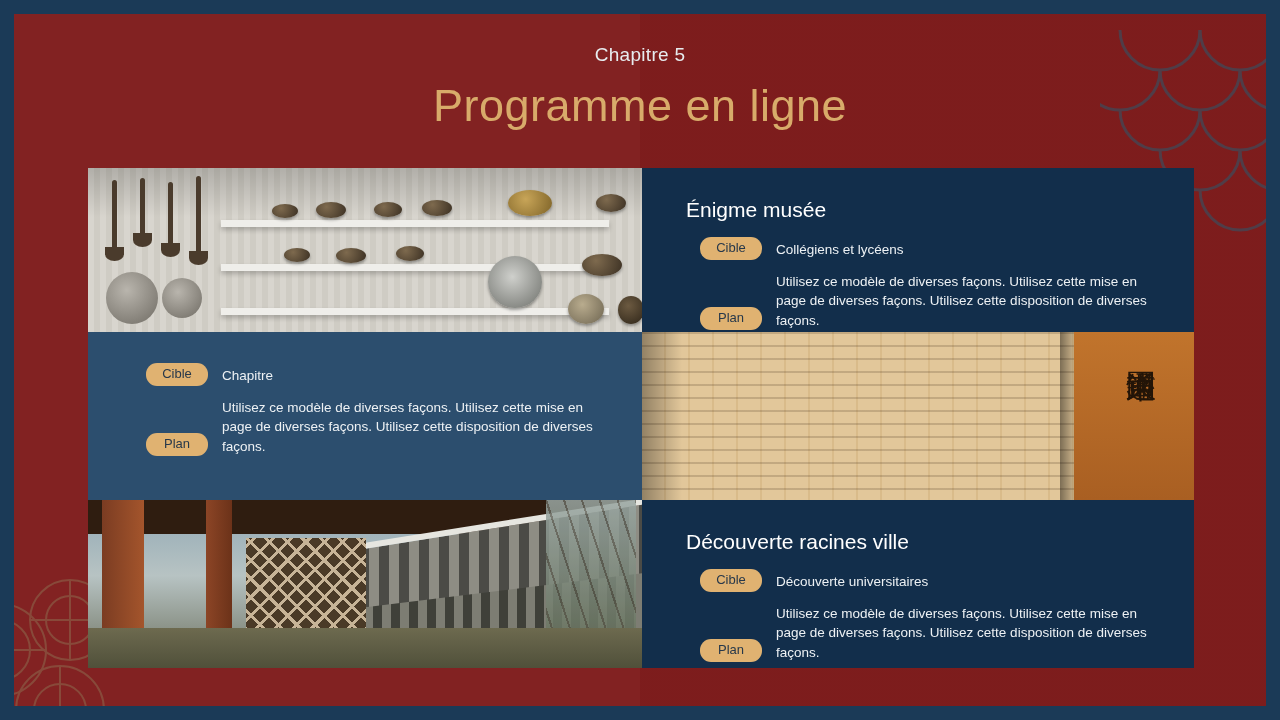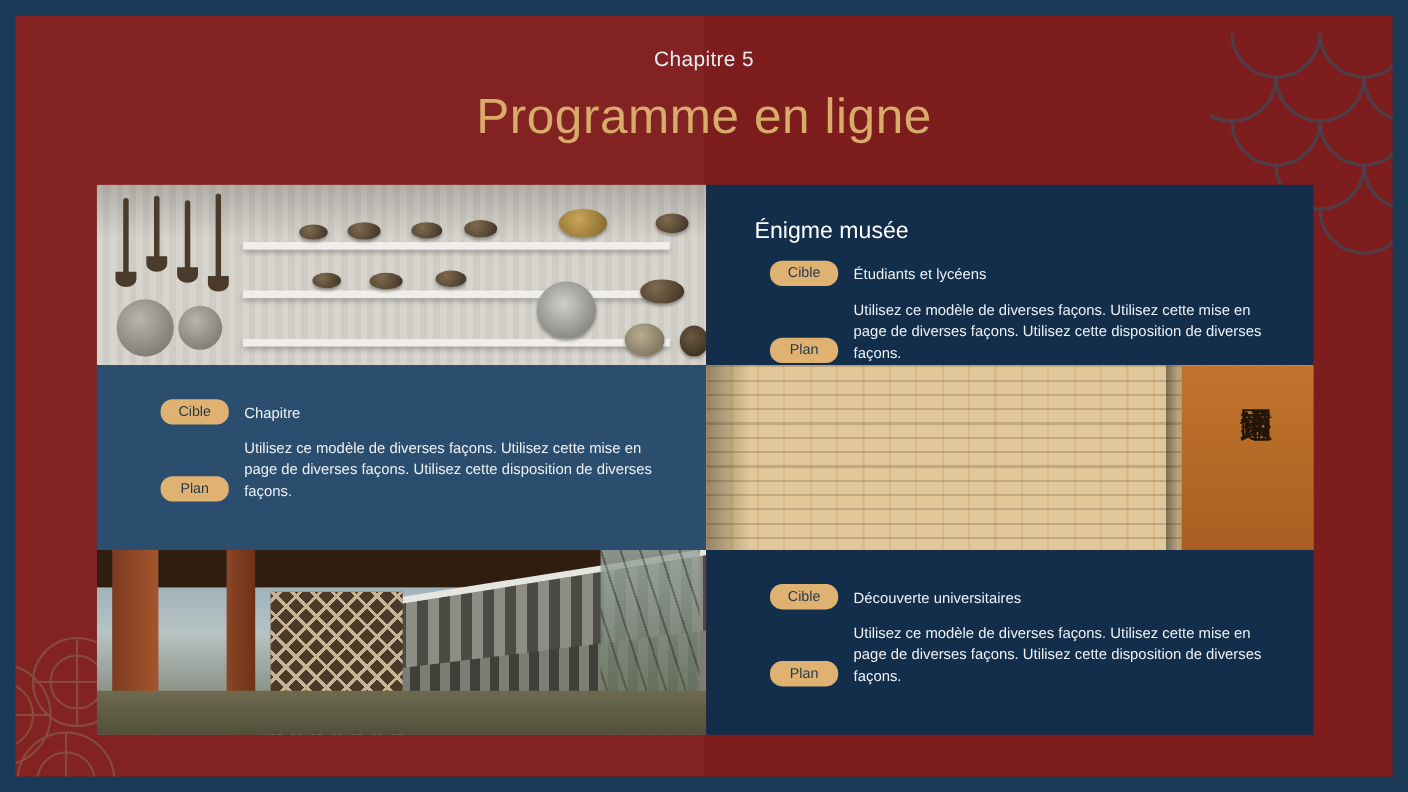--- a/index.html
+++ b/index.html
@@ -301,21 +301,21 @@
         <div class="bowl" style="left:494px; top:86px; width:40px; height:22px"></div>
         <div class="bowl" style="left:480px; top:126px; width:36px; height:30px; background:radial-gradient(circle at 40% 35%,#b9ac8e,#6d6450)"></div>
         <div class="bowl" style="left:530px; top:128px; width:26px; height:28px; background:radial-gradient(circle at 40% 35%,#6c5a41,#2e2518)"></div>
       </div>
     </div>
 
     <div class="cell panel dark">
       <div class="panel-title">Énigme musée</div>
       <div class="row">
         <span class="tag">Cible</span>
-        <span class="row-text single">Étudiants et lycéens</span>
+        <span class="row-text single">Collégiens et lycéens</span>
       </div>
       <div class="row">
         <span class="tag">Plan</span>
         <span class="row-text">Utilisez ce modèle de diverses façons. Utilisez cette mise en page de diverses façons. Utilisez cette disposition de diverses façons.</span>
       </div>
     </div>
 
     <div class="cell panel light">
       <div class="row">
         <span class="tag">Cible</span>
@@ -343,20 +343,21 @@
         <div class="temple-roof2"></div>
         <div class="temple-tree"></div>
         <div class="temple-pillar"></div>
         <div class="temple-pillar2"></div>
         <div class="temple-lattice"></div>
         <div class="temple-ground"></div>
       </div>
     </div>
 
     <div class="cell panel dark">
+      <div class="panel-title">Découverte racines ville</div>
       <div class="row">
         <span class="tag">Cible</span>
         <span class="row-text single">Découverte universitaires</span>
       </div>
       <div class="row">
         <span class="tag">Plan</span>
         <span class="row-text">Utilisez ce modèle de diverses façons. Utilisez cette mise en page de diverses façons. Utilisez cette disposition de diverses façons.</span>
       </div>
     </div>
 

